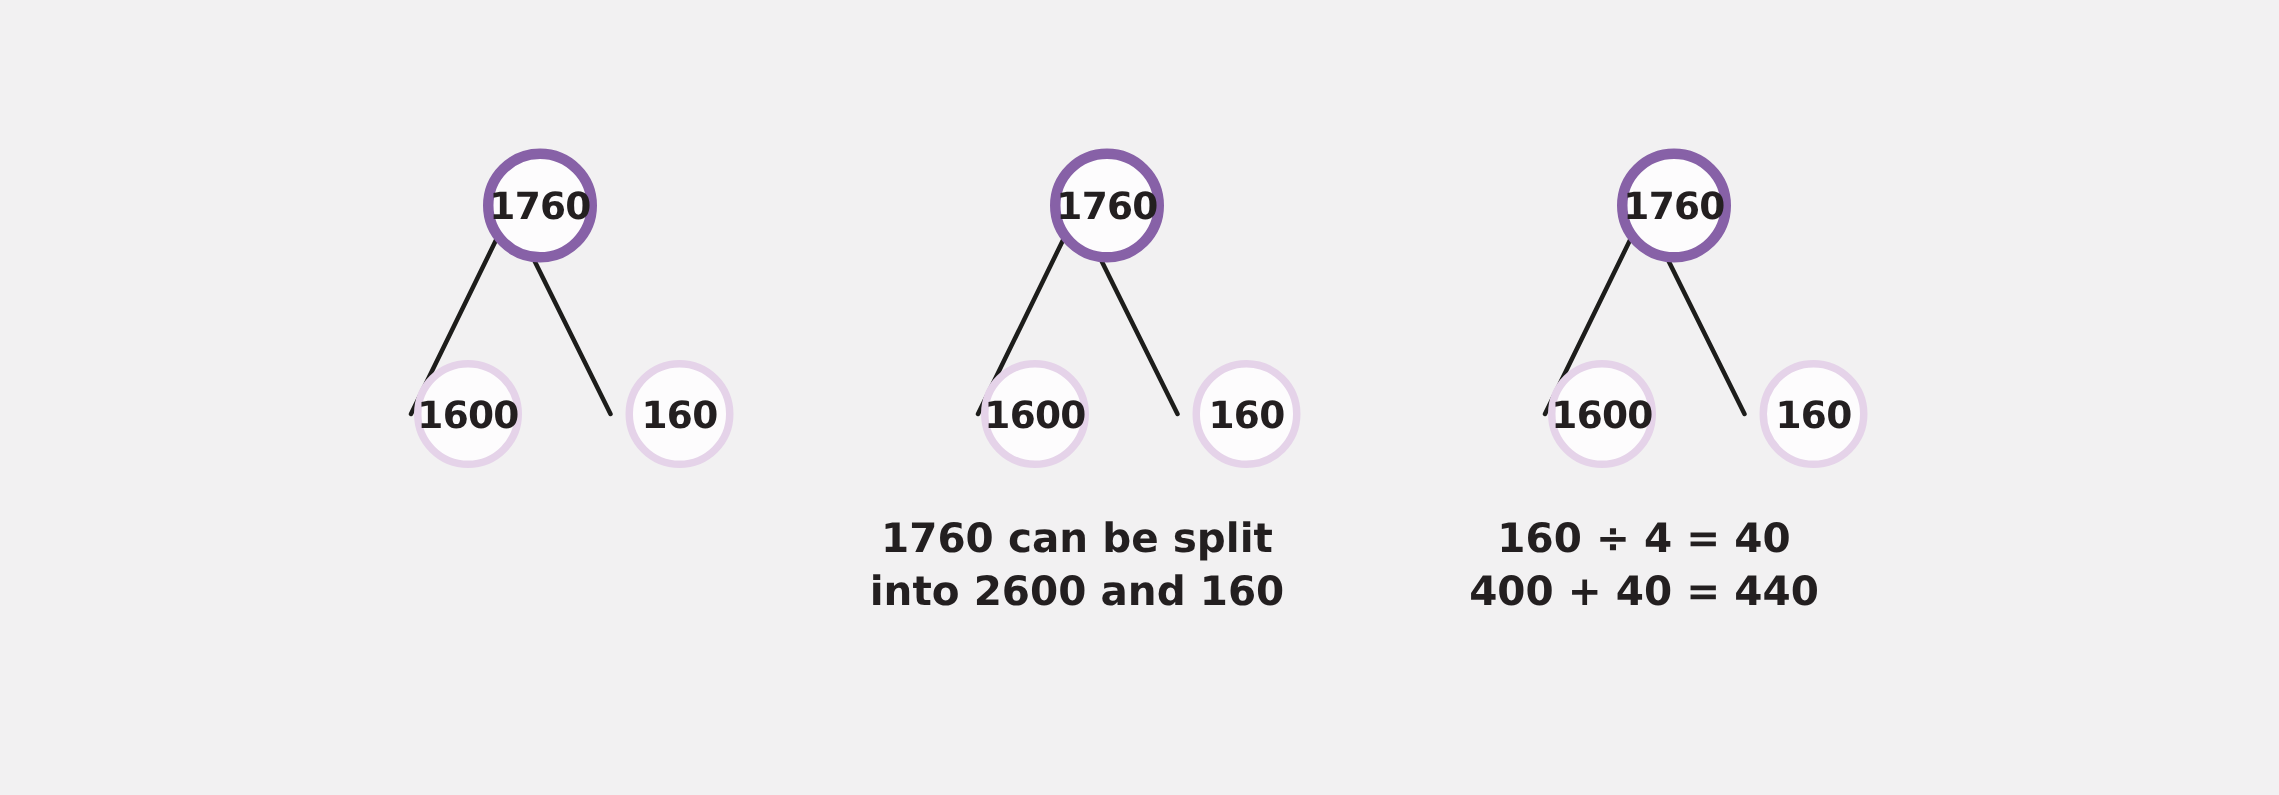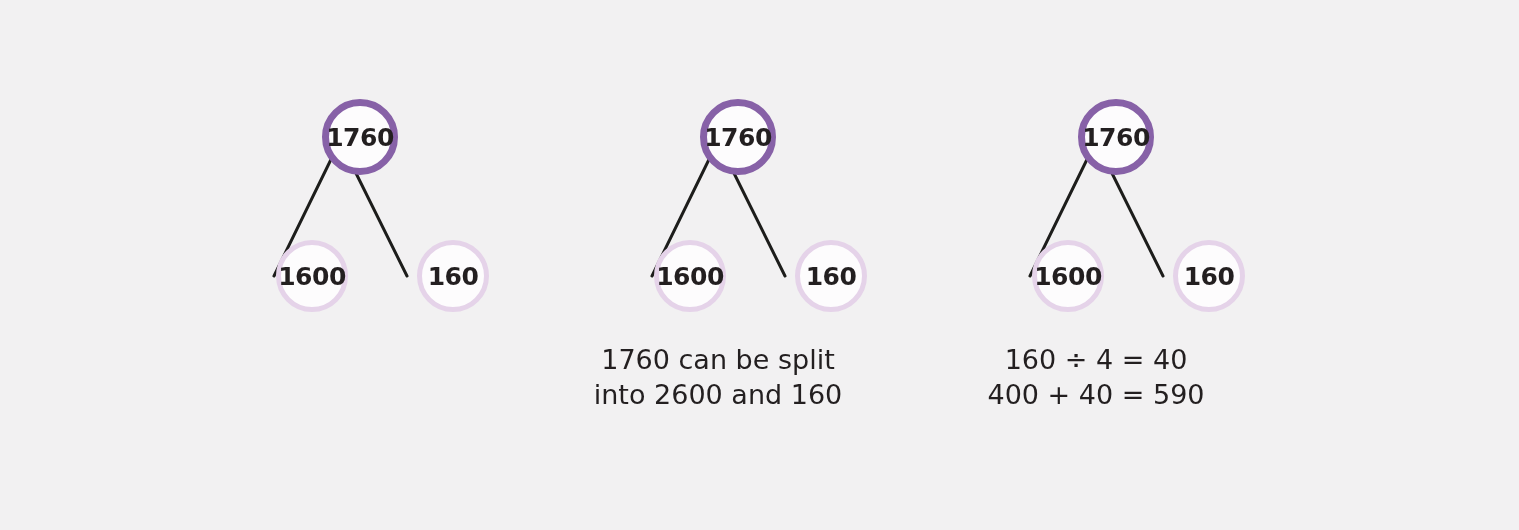--- a/index.html
+++ b/index.html
@@ -63,21 +63,21 @@
   .circle.part-right { left: 169px; }
   .caption {
     position: absolute;
     top: 247px;
     left: 50%;
     transform: translateX(-50%);
     width: 360px;
     text-align: center;
     font-size: 27px;
     line-height: 35px;
-    font-weight: normal;
+    font-weight: bold;
     white-space: nowrap;
   }
 </style>
 </head>
 <body>
 
 <div class="canvas">
 
   <section class="diagram" style="left:210px">
     <svg class="links" width="260" height="250" aria-hidden="true">
@@ -124,17 +124,17 @@
       <span>1760</span>
     </div>
     <div class="circle part part-left">
       <span>1600</span>
     </div>
     <div class="circle part part-right">
       <span>160</span>
     </div>
     <div class="caption">
       <div>160 ÷ 4 = 40</div>
-      <div>400 + 40 = 590</div>
+      <div>400 + 40 = 440</div>
     </div>
   </section>
 
 </div>
 
 </body></html>

